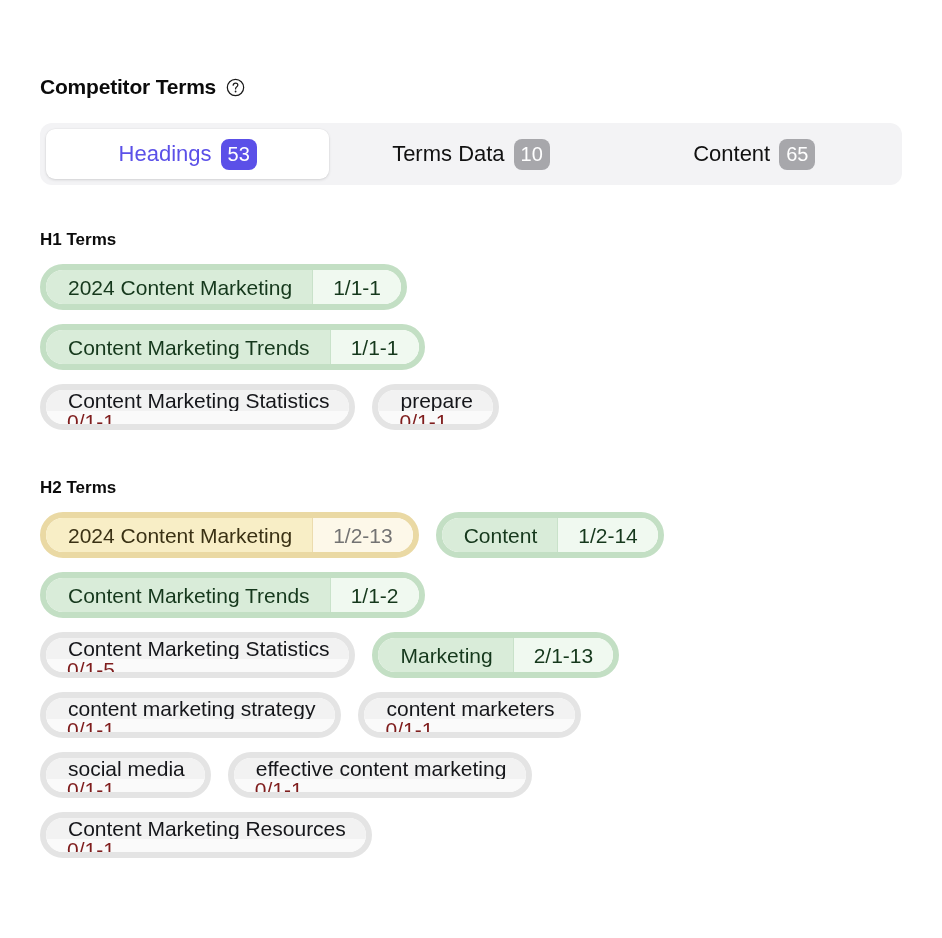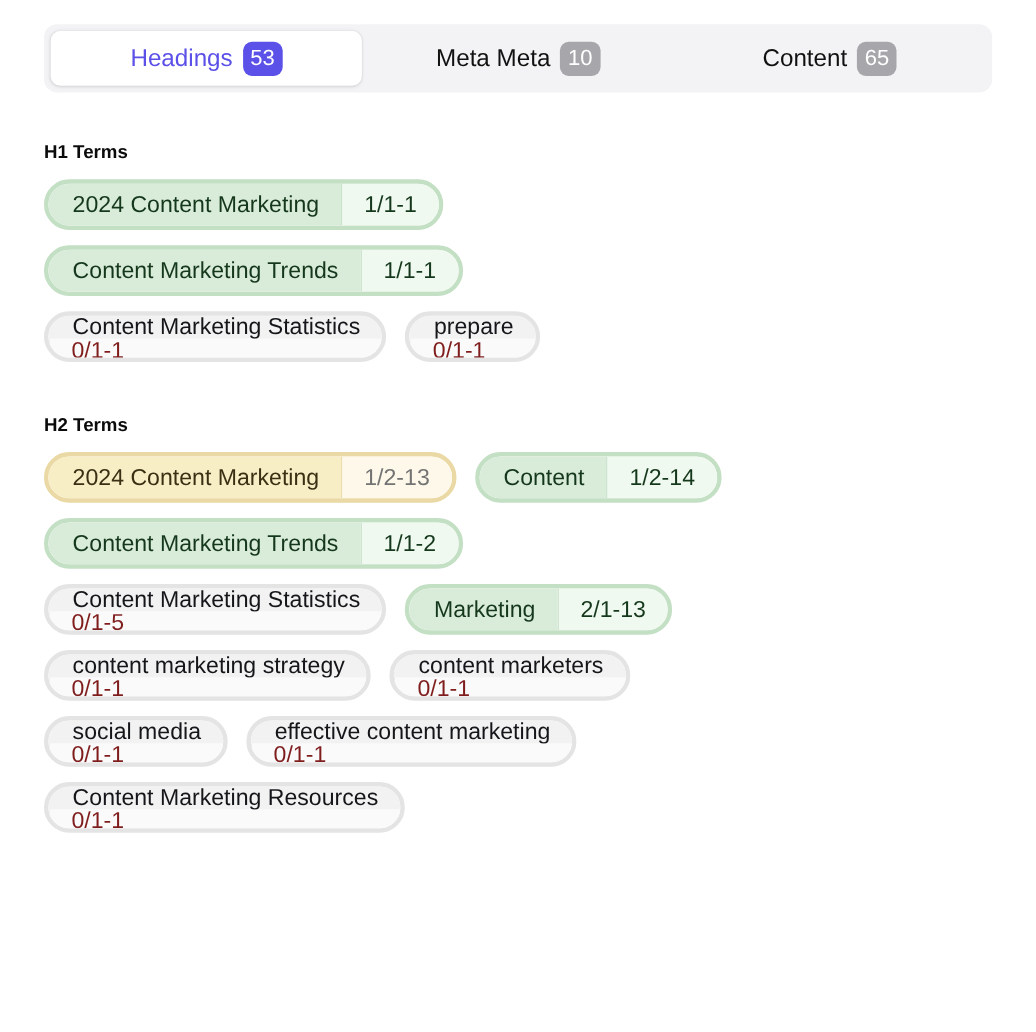--- a/index.html
+++ b/index.html
@@ -124,21 +124,21 @@
   }
 
   
   .chip {
     display: inline-flex;
     align-items: stretch;
     height: 46px;
     border-radius: 23px;
     overflow: hidden;
     box-sizing: border-box;
-    border: 4px solid #0f766e;
+    border: 6px solid #0f766e;
     cursor: pointer;
     flex: 0 0 auto;
   }
   .chip .chip-term {
     display: flex;
     align-items: center;
     padding: 0 20px 0 22px;
     font-size: 21px;
     line-height: 1;
     white-space: nowrap;
@@ -166,28 +166,36 @@
   
   .chip.yellow { border-color: #ead9a4; }
   .chip.yellow .chip-term  { background: #f8eec6; color: #3a3114; }
   .chip.yellow .chip-count { background: #fdf8e9; color: #737373; border-left-color: #ecdcae; }
 </style>
 </head>
 <body>
 
 <div class="page">
 
+  <div class="panel-header">
+    <div class="panel-title">Competitor Terms</div>
+    <svg class="help-icon" viewBox="0 0 20 20">
+      <circle cx="10" cy="10" r="8.6" fill="none" stroke="#1a1a1a" stroke-width="1.3"></circle>
+      <path d="M7.55 7.6c0.1-1.35 1.15-2.2 2.5-2.2 1.4 0 2.42 0.83 2.42 2.02 0 0.95-0.5 1.45-1.33 2.02-0.78 0.53-1.03 0.93-1.03 1.73v0.3" fill="none" stroke="#1a1a1a" stroke-width="1.3" stroke-linecap="round"></path>
+      <circle cx="10.1" cy="14.2" r="0.95" fill="#1a1a1a"></circle>
+    </svg>
+  </div>
 
   <div class="tabs">
     <div class="tab active">
       <span class="tab-label">Headings</span>
       <span class="tab-badge">53</span>
     </div>
     <div class="tab">
-      <span class="tab-label">Meta Meta</span>
+      <span class="tab-label">Terms Data</span>
       <span class="tab-badge">10</span>
     </div>
     <div class="tab">
       <span class="tab-label">Content</span>
       <span class="tab-badge">65</span>
     </div>
   </div>
 
   <div class="section section-h1">
     <div class="section-title">H1 Terms</div>

